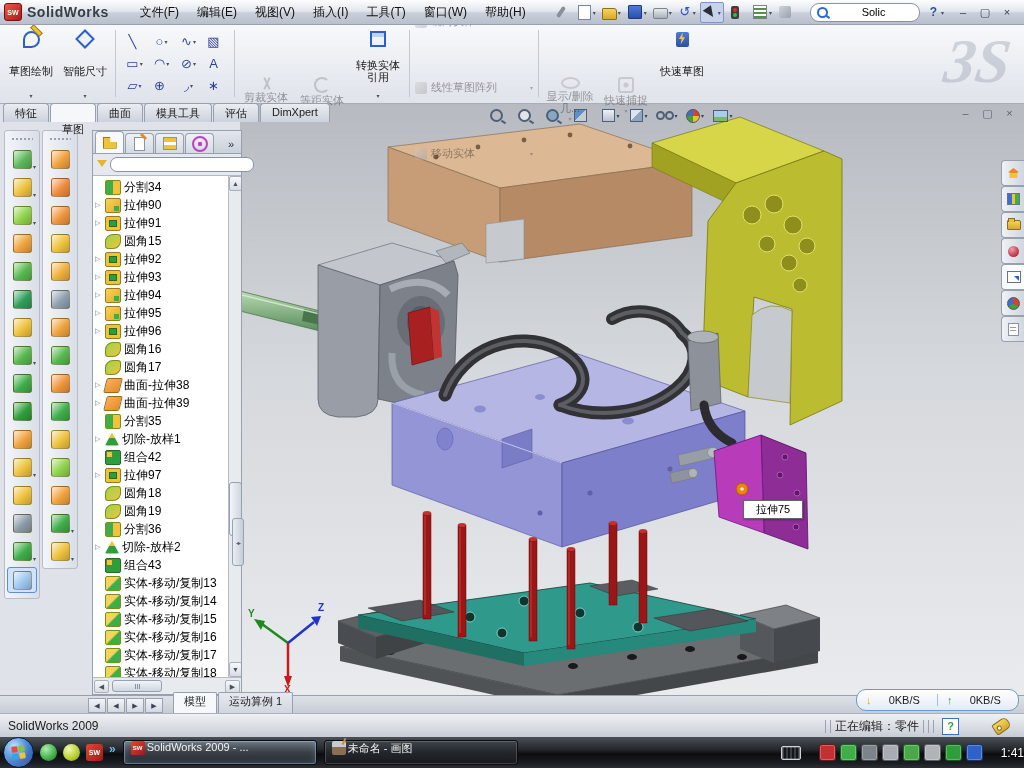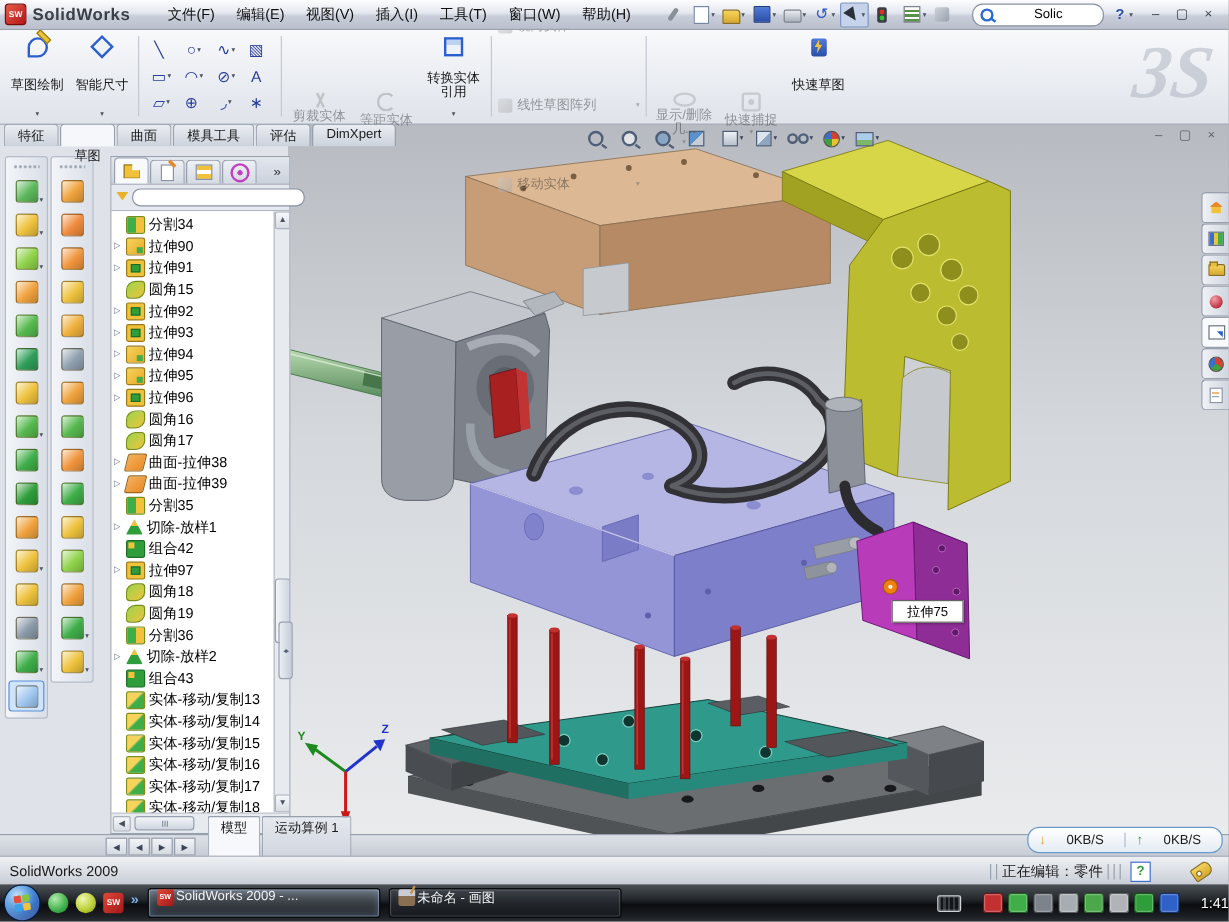--- a/index.html
+++ b/index.html
@@ -185,21 +185,21 @@
   .net .na{font-weight:bold;margin-left:9px;}
   .net .nd{color:#e8a020;} .net .nu{color:#2f9e3a;}
   .net .nv{flex:1;text-align:center;}
   .net .nsep{width:1px;height:12px;background:#b0bcd0;}
   
   .bottombar{position:absolute;left:0;right:0;top:695px;height:18px;z-index:30;display:flex;align-items:flex-end;
     background:linear-gradient(#dde1e7,#c6cbd4);border-top:1px solid #98a0ae;}
   .nav{display:flex;gap:1px;margin:0 10px 1px 88px;}
   .nav-btn{width:16px;height:13px;font-size:7px;display:flex;align-items:center;justify-content:center;color:#3a4456;
     background:linear-gradient(#f2f4f7,#d4d9e1);border:1px solid #9aa2b0;}
-  .mtab{font-size:11px;height:16px;padding:1px 10px 16px;margin-right:1px;border:1px solid #98a0ae;border-bottom:none;
+  .mtab{font-size:11px;height:16px;padding:1px 10px 4px;margin-right:1px;border:1px solid #98a0ae;border-bottom:none;
     background:linear-gradient(#e6e9ef,#d0d5de);color:#1a1a1a;border-radius:2px 2px 0 0;}
   .mtab.active{background:#f6f8fb;}
   
   .statusbar{position:absolute;left:0;right:0;top:713px;height:24px;z-index:30;display:flex;align-items:center;
     background:linear-gradient(#eef0f4,#d3d7de 70%,#c5cad3);border-top:1px solid #aab0bc;font-size:12px;color:#1a1a1a;}
   .sb-left{margin-left:8px;}
   .sb-right{margin-left:auto;display:flex;align-items:center;gap:4px;margin-right:14px;}
   .sb-sep{width:1px;height:13px;background:#9aa2b0;}
   .sb-help{width:15px;height:15px;background:#fff;border:1px solid #3a6fd0;color:#2f9e3a;font-weight:bold;font-size:11px;
     display:flex;align-items:center;justify-content:center;margin:0 4px;}

